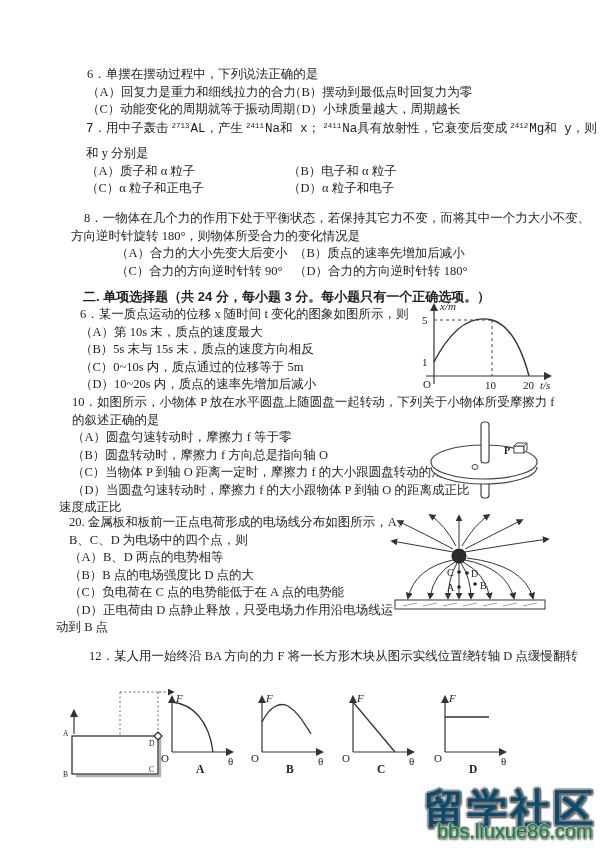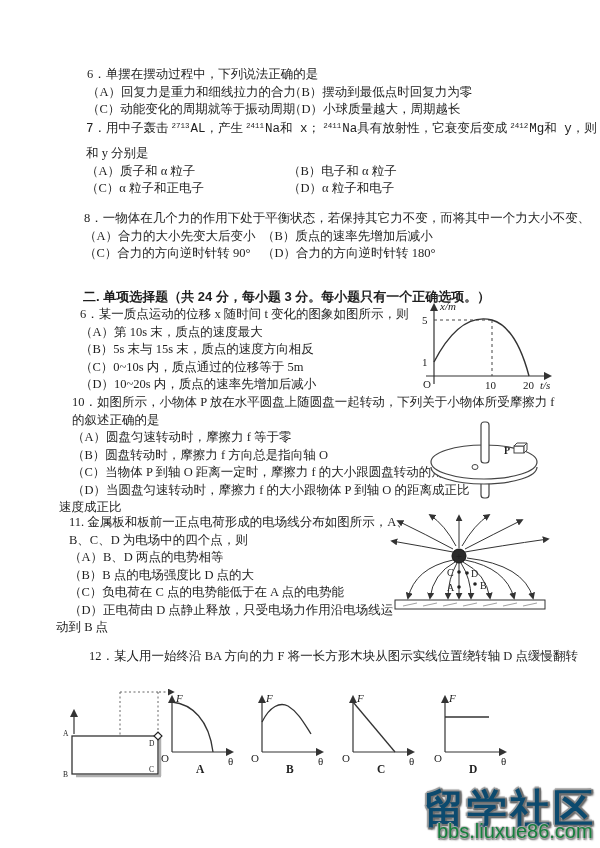--- a/index.html
+++ b/index.html
@@ -3,21 +3,21 @@
 <meta charset="utf-8">
 <style>
   html,body{margin:0;padding:0;background:#ffffff;}
   body{width:600px;height:848px;overflow:hidden;position:relative;
        font-family:"Liberation Serif","DejaVu Serif",serif;color:#1e1e1e;}
   .page{position:absolute;inset:0;background:#fff;}
   .blk{position:absolute;font-size:12.5px;line-height:17.5px;white-space:nowrap;}
   .line{white-space:nowrap;}
   .optrow{display:flex;}
   .optrow .c1{width:202px;}
-  .q8row .c1{width:178px;}
+  .q8row .c1{width:178px;margin-left:32px;}
   .sec{font-weight:bold;font-size:13px;font-family:"Liberation Sans","DejaVu Sans",sans-serif;}
   .ind{padding-left:13px;}
   
   .iso{display:inline-flex;flex-direction:row;justify-content:center;
        font-size:7.5px;line-height:7.5px;text-align:right;margin:0 1px 0 3px;
        transform:translateY(1.5px);}
   .fig{position:absolute;}
   svg text{font-family:"Liberation Serif","DejaVu Serif",serif;fill:#222;}
   .it{font-style:italic;}
   .wm-title{position:absolute;left:424px;top:781px;font-size:40px;font-weight:bold;
@@ -88,20 +88,21 @@
       <div>（B）电子和 α 粒子</div>
     </div>
     <div class="optrow">
       <div class="c1">（C）α 粒子和正电子</div>
       <div>（D）α 粒子和电子</div>
     </div>
   </section>
 
   <section class="blk" style="top:210px;left:71px;">
     <div class="line ind">8．一物体在几个力的作用下处于平衡状态，若保持其它力不变，而将其中一个力大小不变、</div>
+    <div class="line">方向逆时针旋转 180°，则物体所受合力的变化情况是</div>
     <div class="optrow q8row ind">
       <div class="c1">（A）合力的大小先变大后变小</div>
       <div>（B）质点的速率先增加后减小</div>
     </div>
     <div class="optrow q8row ind">
       <div class="c1">（C）合力的方向逆时针转 90°</div>
       <div>（D）合力的方向逆时针转 180°</div>
     </div>
   </section>
 
@@ -147,21 +148,21 @@
     <rect x="61" y="6" width="8" height="41" rx="3" fill="#fff" stroke="#444" stroke-width="1.2"></rect>
     <ellipse cx="55" cy="51" rx="3" ry="2.5" fill="#fff" stroke="#444" stroke-width="1"></ellipse>
     <g>
       <rect x="94" y="30" width="10" height="7" fill="#fff" stroke="#444" stroke-width="1"></rect>
       <path d="M94,30 L97,27 L107,27 L104,30 Z M104,30 L107,27 L107,34 L104,37 Z" fill="#fff" stroke="#444" stroke-width="1"></path>
     </g>
     <text x="84" y="38" font-size="10" font-weight="bold">P</text>
   </svg>
 
   <section class="blk" style="top:514px;left:56px;">
-    <div class="line ind">11. 金属板和板前一正点电荷形成的电场线分布如图所示，A、</div>
+    <div class="line ind">20. 金属板和板前一正点电荷形成的电场线分布如图所示，A、</div>
     <div class="line ind">B、C、D 为电场中的四个点，则</div>
     <div class="line ind">（A）B、D 两点的电势相等</div>
     <div class="line ind">（B）B 点的电场强度比 D 点的大</div>
     <div class="line ind">（C）负电荷在 C 点的电势能低于在 A 点的电势能</div>
     <div class="line ind">（D）正电荷由 D 点静止释放，只受电场力作用沿电场线运</div>
     <div class="line">动到 B 点</div>
   </section>
 
   <svg class="fig" style="left:387px;top:512px;" width="168" height="106" viewBox="0 0 168 106">
     <g stroke="#333" stroke-width="1" fill="none">

